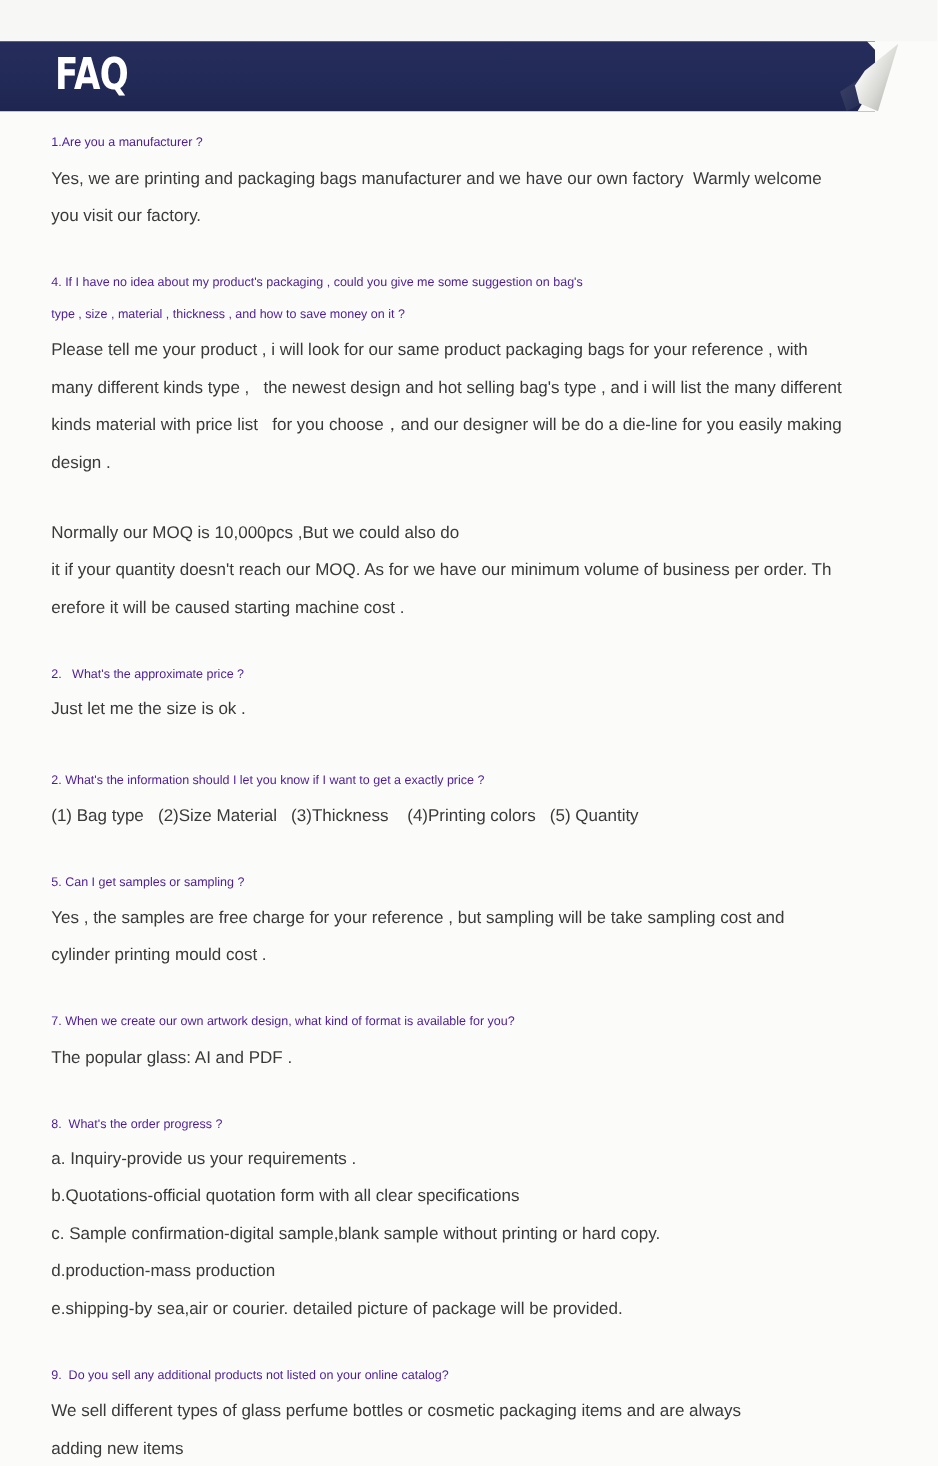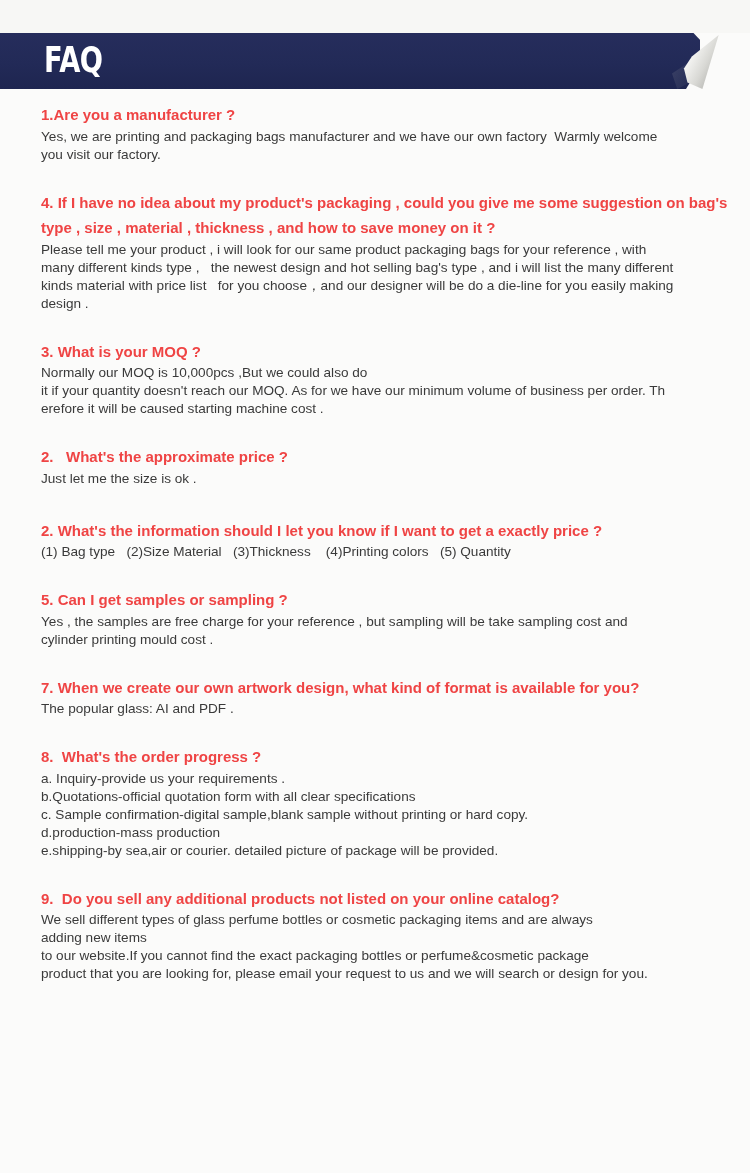--- a/index.html
+++ b/index.html
@@ -82,34 +82,34 @@
 
   
   .content {
     position: absolute;
     left: 0; top: 90px;
     width: 750px;
   }
   .faq-item { margin: 0; }
 
   .q {
-    color: #ef4444;
-    font-weight: 700;
-    font-size: 15px;
+    color: #4c1d95;
+    font-weight: 400;
+    font-size: 10px;
     line-height: 25.5px;
     margin: 0 0 0 41px;
     padding: 0;
     white-space: pre-wrap;
     max-width: 690px;
   }
   .a {
     color: #3a3a3a;
     font-weight: 400;
     font-size: 13.6px;
-    line-height: 18px;
+    line-height: 30px;
     margin: 0 0 0 41px;
     padding: 0;
     white-space: pre-wrap;
     max-width: 690px;
   }
   .gap-sm { height: 12px; }
   .gap-md { height: 26px; }
   .gap-lg { height: 30px; }
 </style>
 </head>
@@ -143,21 +143,20 @@
 type , size , material , thickness , and how to save money on it ?</p>
     <p class="a">Please tell me your product , i will look for our same product packaging bags for your reference , with
 many different kinds type ,   the newest design and hot selling bag's type , and i will list the many different
 kinds material with price list   for you choose，and our designer will be do a die-line for you easily making
 design .</p>
   </div>
 
   <div class="gap-md"></div>
 
   <div class="faq-item">
-    <p class="q">3. What is your MOQ ?</p>
     <p class="a">Normally our MOQ is 10,000pcs ,But we could also do
 it if your quantity doesn't reach our MOQ. As for we have our minimum volume of business per order. Th
 erefore it will be caused starting machine cost .</p>
   </div>
 
   <div class="gap-md"></div>
 
   <div class="faq-item">
     <p class="q">2.   What's the approximate price ?</p>
     <p class="a">Just let me the size is ok .</p>

